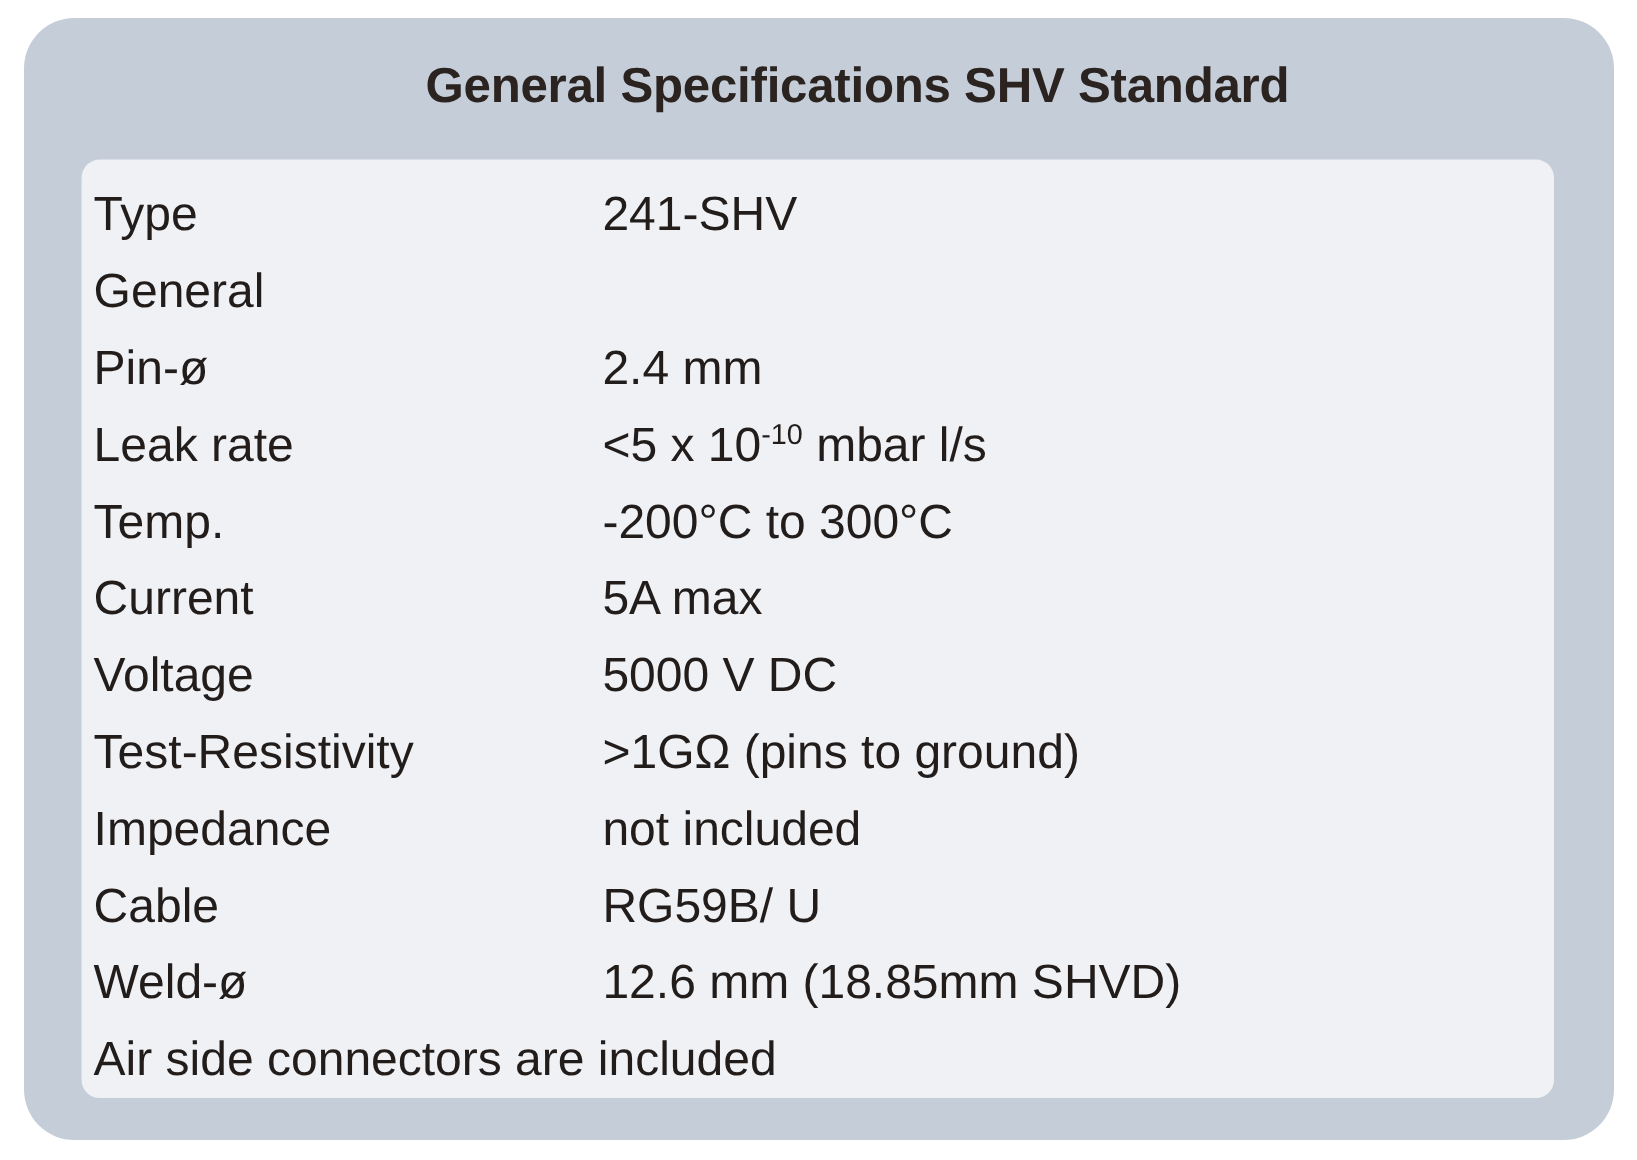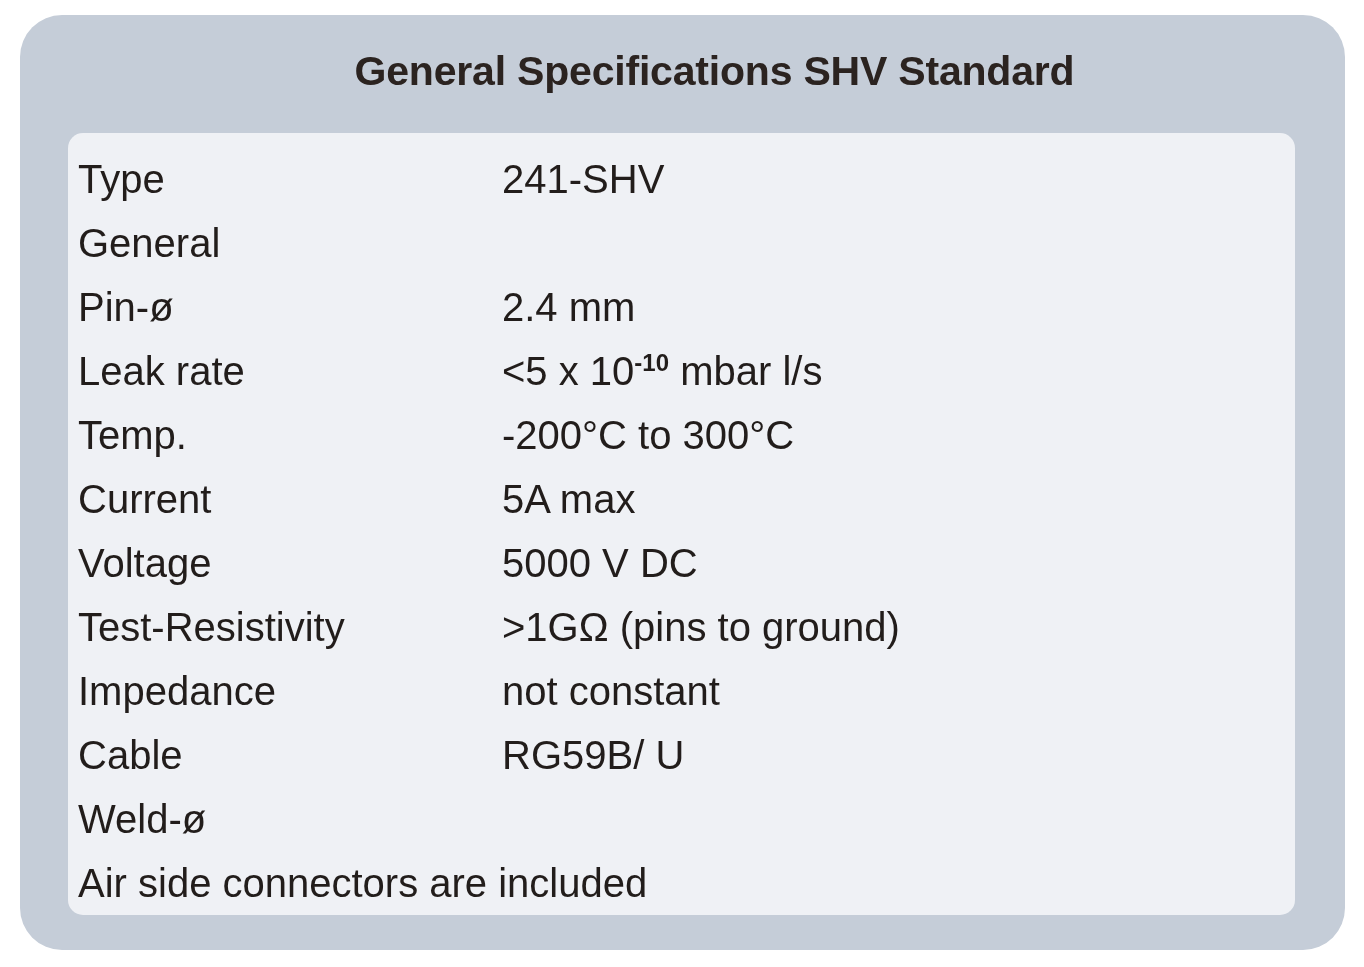--- a/index.html
+++ b/index.html
@@ -83,21 +83,20 @@
   .spec-note {
     font-size: 40px;
     color: #221d1b;
     white-space: nowrap;
   }
 
   .sup {
     font-size: 24px;
     vertical-align: super;
     line-height: 0;
-    font-weight: bold;
   }
 </style>
 </head>
 <body>
 
 <div id="spec-card">
 
   <div id="spec-title">General Specifications SHV Standard</div>
 
   <div id="spec-panel">
@@ -136,30 +135,31 @@
       <span class="spec-value">5000 V DC</span>
     </div>
 
     <div class="spec-row">
       <span class="spec-label">Test-Resistivity</span>
       <span class="spec-value">&gt;1GΩ (pins to ground)</span>
     </div>
 
     <div class="spec-row">
       <span class="spec-label">Impedance</span>
-      <span class="spec-value">not constant</span>
+      <span class="spec-value">not included</span>
     </div>
 
     <div class="spec-row">
       <span class="spec-label">Cable</span>
       <span class="spec-value">RG59B/ U</span>
     </div>
 
     <div class="spec-row">
       <span class="spec-label">Weld-ø</span>
+      <span class="spec-value">12.6 mm (18.85mm SHVD)</span>
     </div>
 
     <div class="spec-row-full">
       <span class="spec-note">Air side connectors are included</span>
     </div>
 
   </div>
 </div>
 
 </body></html>

